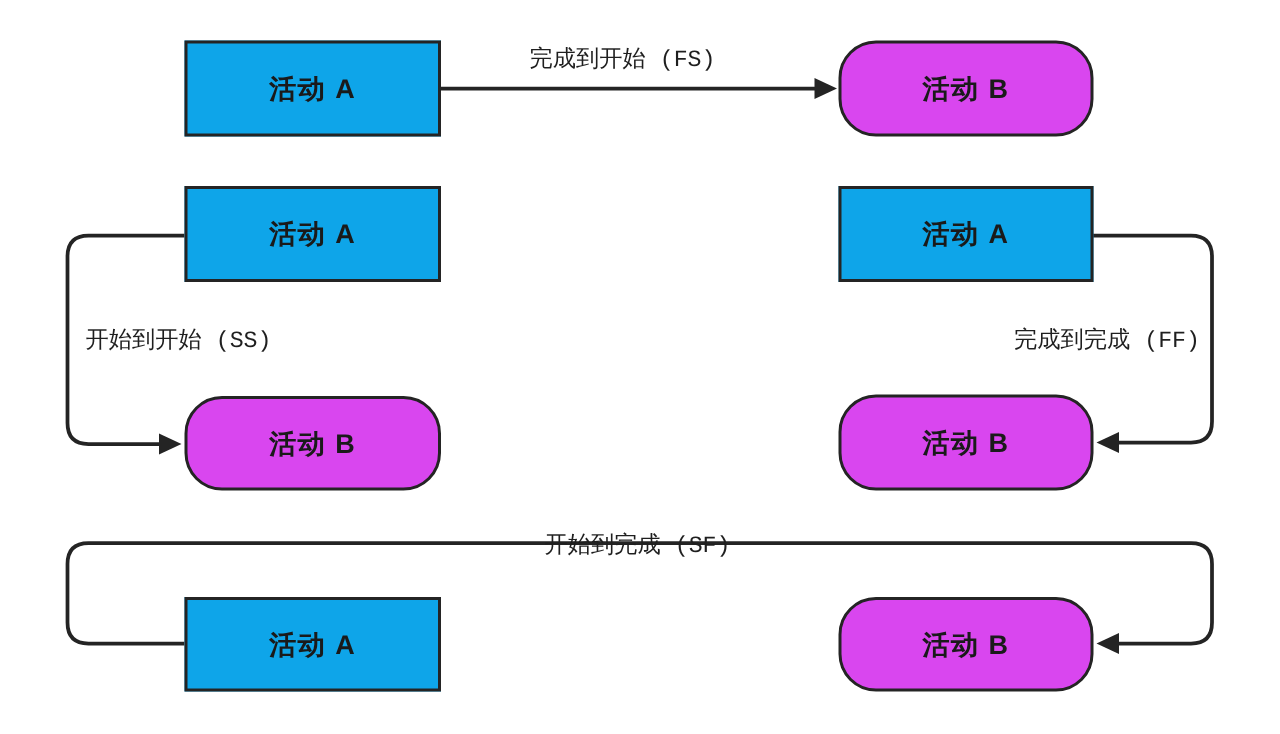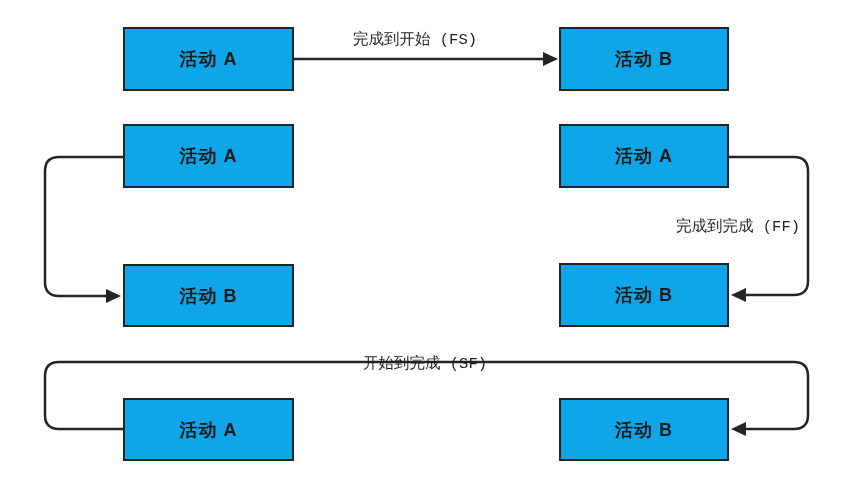--- a/index.html
+++ b/index.html
@@ -31,21 +31,21 @@
     z-index: 2;
   }
   .activity-box .activity-label {
     font-size: 18px;
     font-weight: bold;
     color: #1a1a1a;
     letter-spacing: 1px;
     white-space: nowrap;
   }
   .fill-a { background: #0ea5e9; }
-  .fill-b { background: #0ea5e9; }
+  .fill-b { background: #d946ef; border-radius: 25px; }
 
   .relation-label {
     position: absolute;
     font-size: 15.5px;
     color: #1f1f1f;
     white-space: nowrap;
     z-index: 3;
     font-family: Liberation Mono, monospace;
   }
   .align-center { text-align: center; }
@@ -88,20 +88,21 @@
     <span class="activity-label">活动 B</span>
   </div>
   <div class="relation-label align-center" style="left:315px; top:29px; width:200px;">完成到开始 (FS)</div>
 
   <div class="activity-box fill-a" style="left:123px; top:124px; width:171px; height:64px;">
     <span class="activity-label">活动 A</span>
   </div>
   <div class="activity-box fill-b" style="left:123px; top:264px; width:171px; height:63px;">
     <span class="activity-label">活动 B</span>
   </div>
+  <div class="relation-label" style="left:57px; top:216px;">开始到开始 (SS)</div>
 
   <div class="activity-box fill-a" style="left:559px; top:124px; width:170px; height:64px;">
     <span class="activity-label">活动 A</span>
   </div>
   <div class="activity-box fill-b" style="left:559px; top:263px; width:170px; height:64px;">
     <span class="activity-label">活动 B</span>
   </div>
   <div class="relation-label align-right" style="left:650px; top:216px; width:150px;">完成到完成 (FF)</div>
 
   <div class="activity-box fill-a" style="left:123px; top:398px; width:171px; height:63px;">

